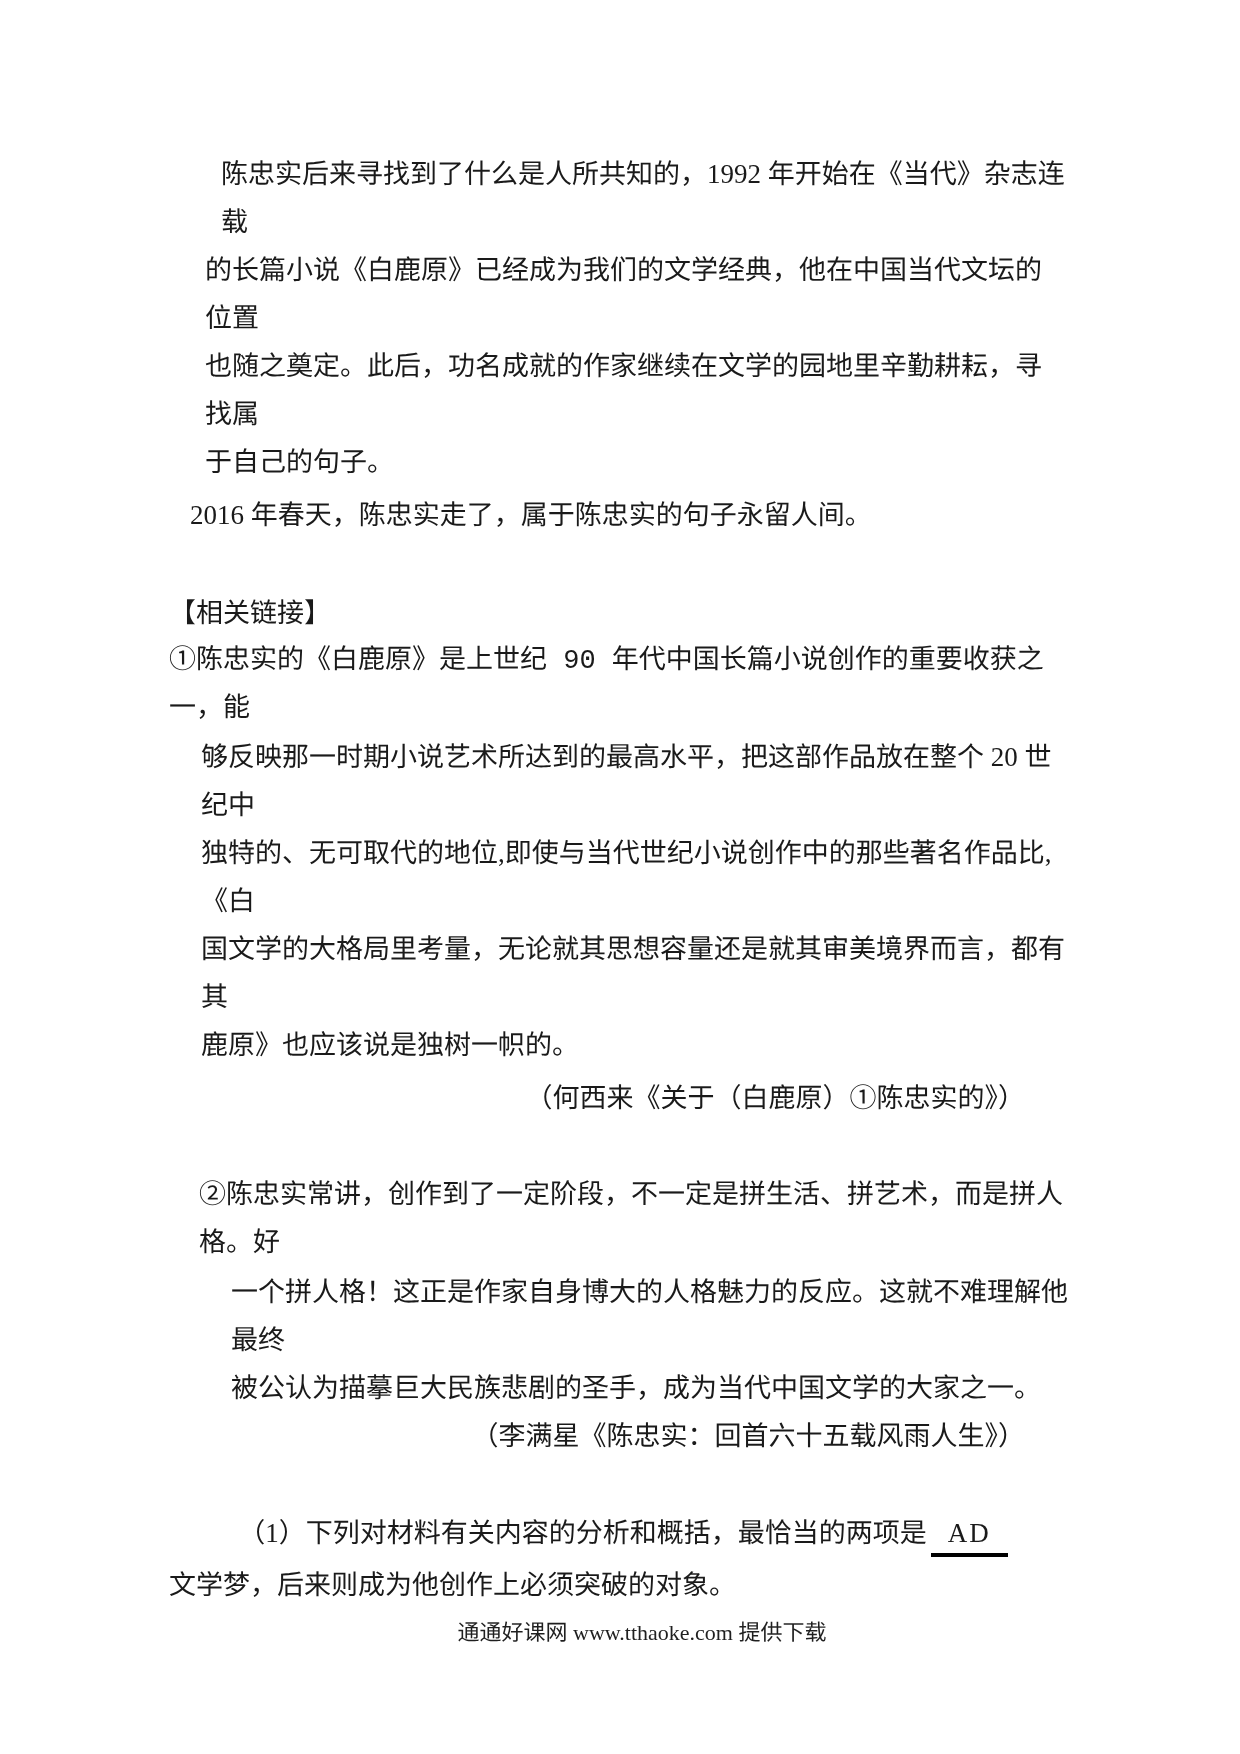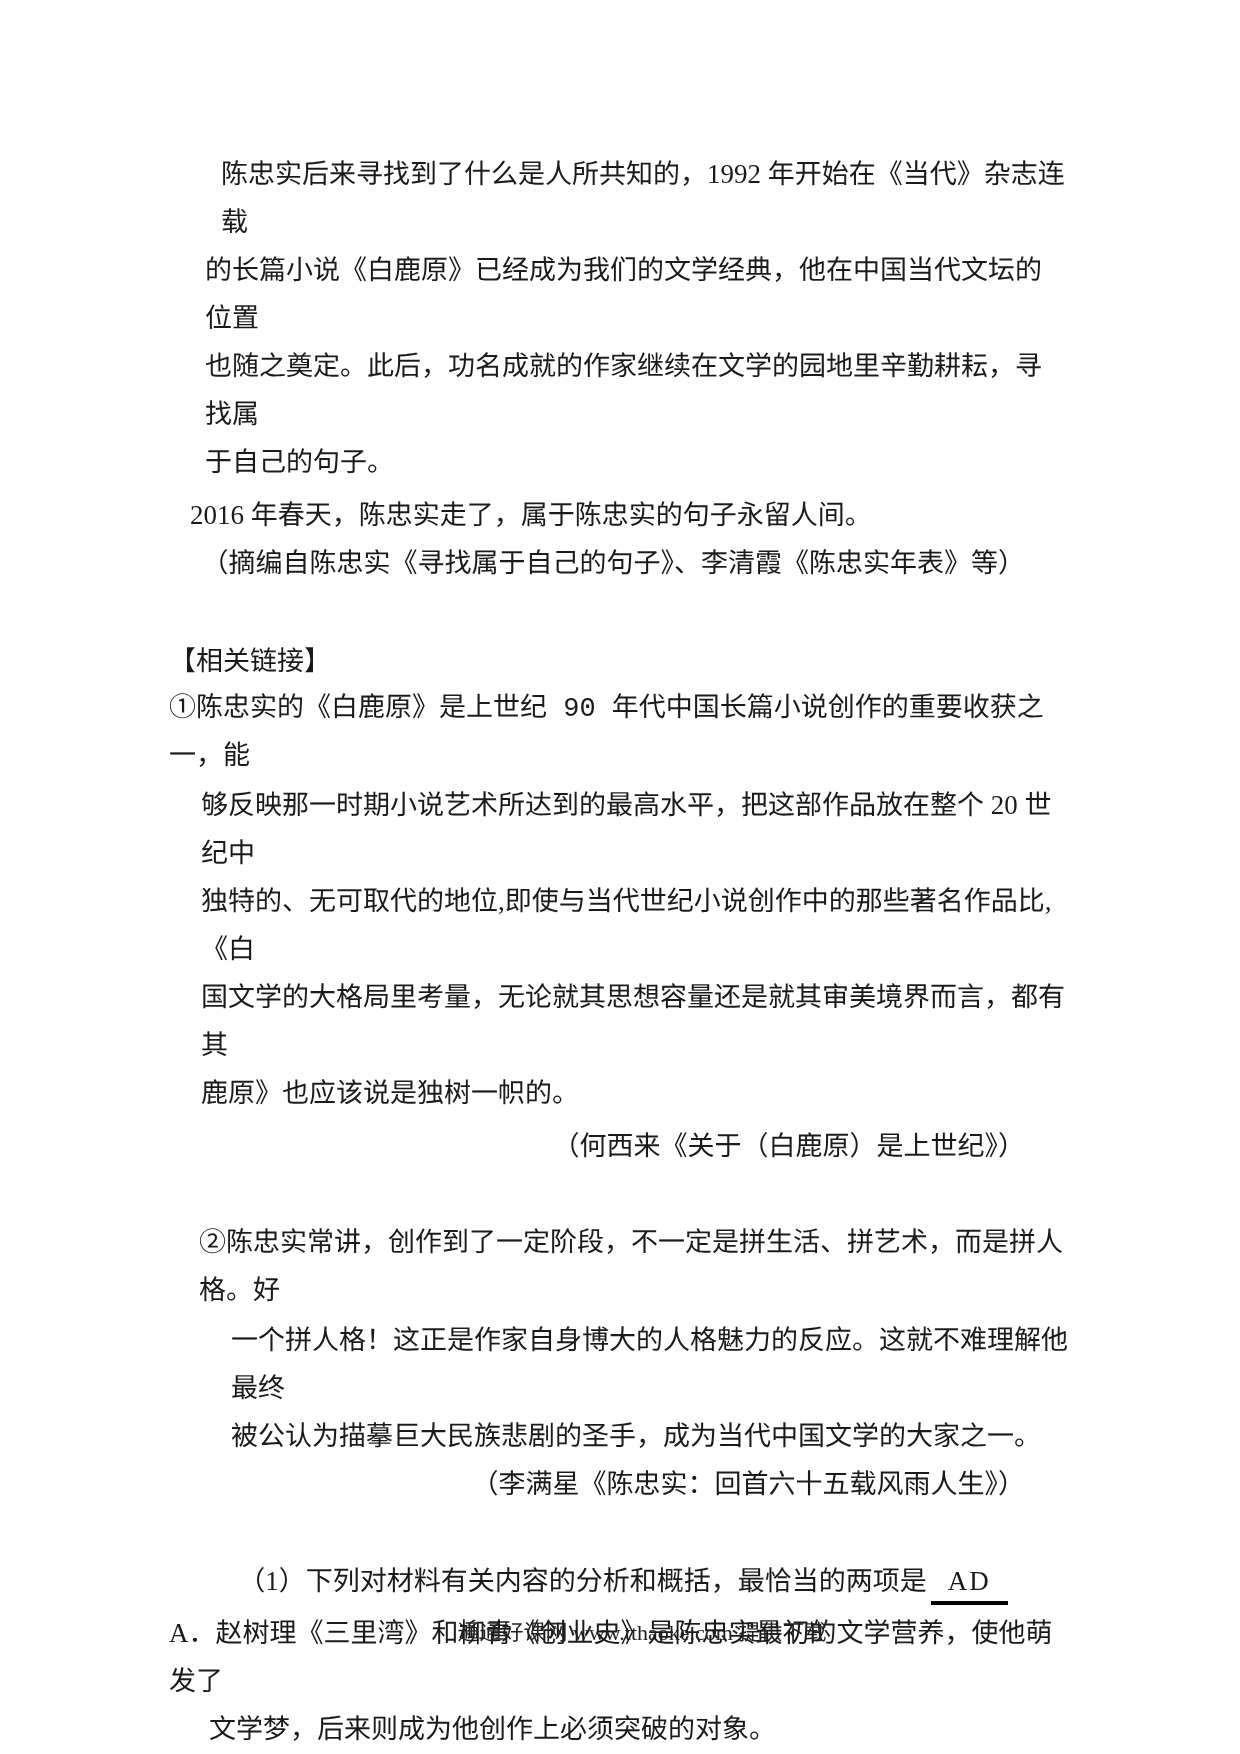--- a/index.html
+++ b/index.html
@@ -70,48 +70,44 @@
 
   <section class="para1">
     <div class="line">陈忠实后来寻找到了什么是人所共知的，1992 年开始在《当代》杂志连载</div>
     <div class="line">的长篇小说《白鹿原》已经成为我们的文学经典，他在中国当代文坛的位置</div>
     <div class="line">也随之奠定。此后，功名成就的作家继续在文学的园地里辛勤耕耘，寻找属</div>
     <div class="line">于自己的句子。</div>
   </section>
 
   <div class="line p2016">2016 年春天，陈忠实走了，属于陈忠实的句子永留人间。</div>
 
-  <div class="line attr">（摘编自陈忠实《寻找属于自己的句子》、李清霞《陈忠实年表》等）</div>
 
   <div class="line heading">【相关链接】</div>
 
   <section class="hang">
     <div class="line">①陈忠实的《白鹿原》是上世纪 90 年代中国长篇小说创作的重要收获之一，能</div>
     <div class="line">够反映那一时期小说艺术所达到的最高水平，把这部作品放在整个 20 世纪中</div>
     <div class="line">独特的、无可取代的地位,即使与当代世纪小说创作中的那些著名作品比,《白</div>
     <div class="line">国文学的大格局里考量，无论就其思想容量还是就其审美境界而言，都有其</div>
     <div class="line">鹿原》也应该说是独树一帜的。</div>
   </section>
 
-  <div class="line attr attr-gap">（何西来《关于（白鹿原）是上世纪》）</div>
+  <div class="line attr attr-gap">（何西来《关于（白鹿原）①陈忠实的》）</div>
 
   <section class="hang link2">
     <div class="line">②陈忠实常讲，创作到了一定阶段，不一定是拼生活、拼艺术，而是拼人格。好</div>
     <div class="line">一个拼人格！这正是作家自身博大的人格魅力的反应。这就不难理解他最终</div>
     <div class="line">被公认为描摹巨大民族悲剧的圣手，成为当代中国文学的大家之一。</div>
   </section>
 
   <div class="line attr">（李满星《陈忠实：回首六十五载风雨人生》）</div>
 
   <div class="line stem">
     <span>（1）下列对材料有关内容的分析和概括，最恰当的两项是</span><span class="answer">AD</span>
   </div>
 
   <section class="opt">
-    <div class="line">
-      <span>A．</span><span>赵树理《三里湾》和柳青《创业史》是陈忠实最初的文学营养，使他萌发了</span>
-    </div>
     <div class="line">文学梦，后来则成为他创作上必须突破的对象。</div>
   </section>
 
 </article>
 
 <div class="footer">通通好课网  www.tthaoke.com 提供下载</div>
 
 </body></html>

